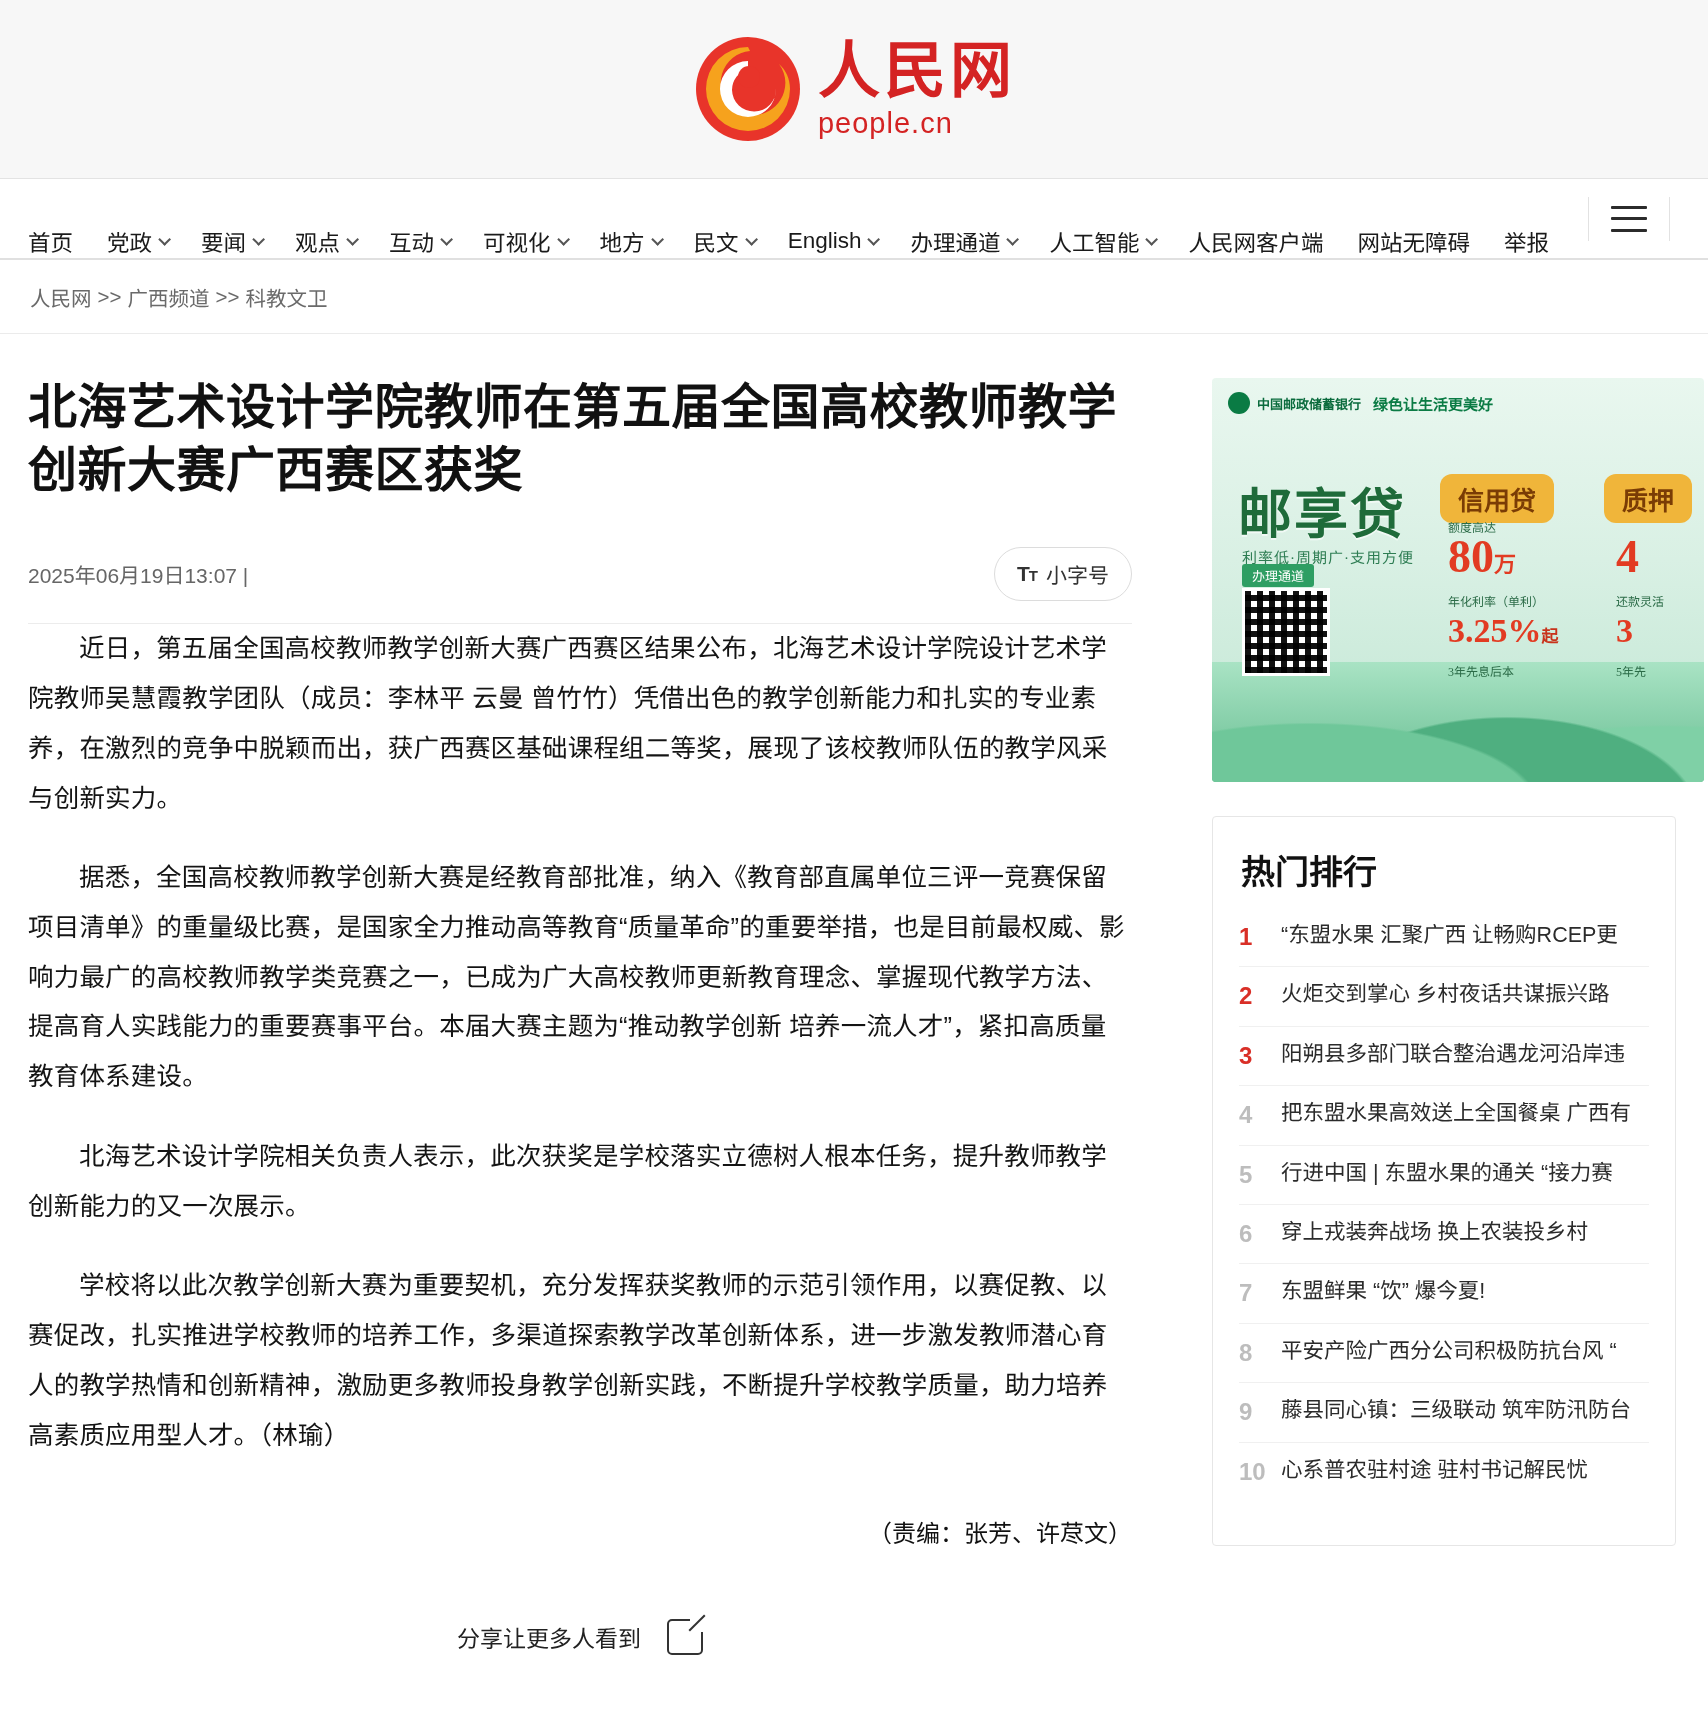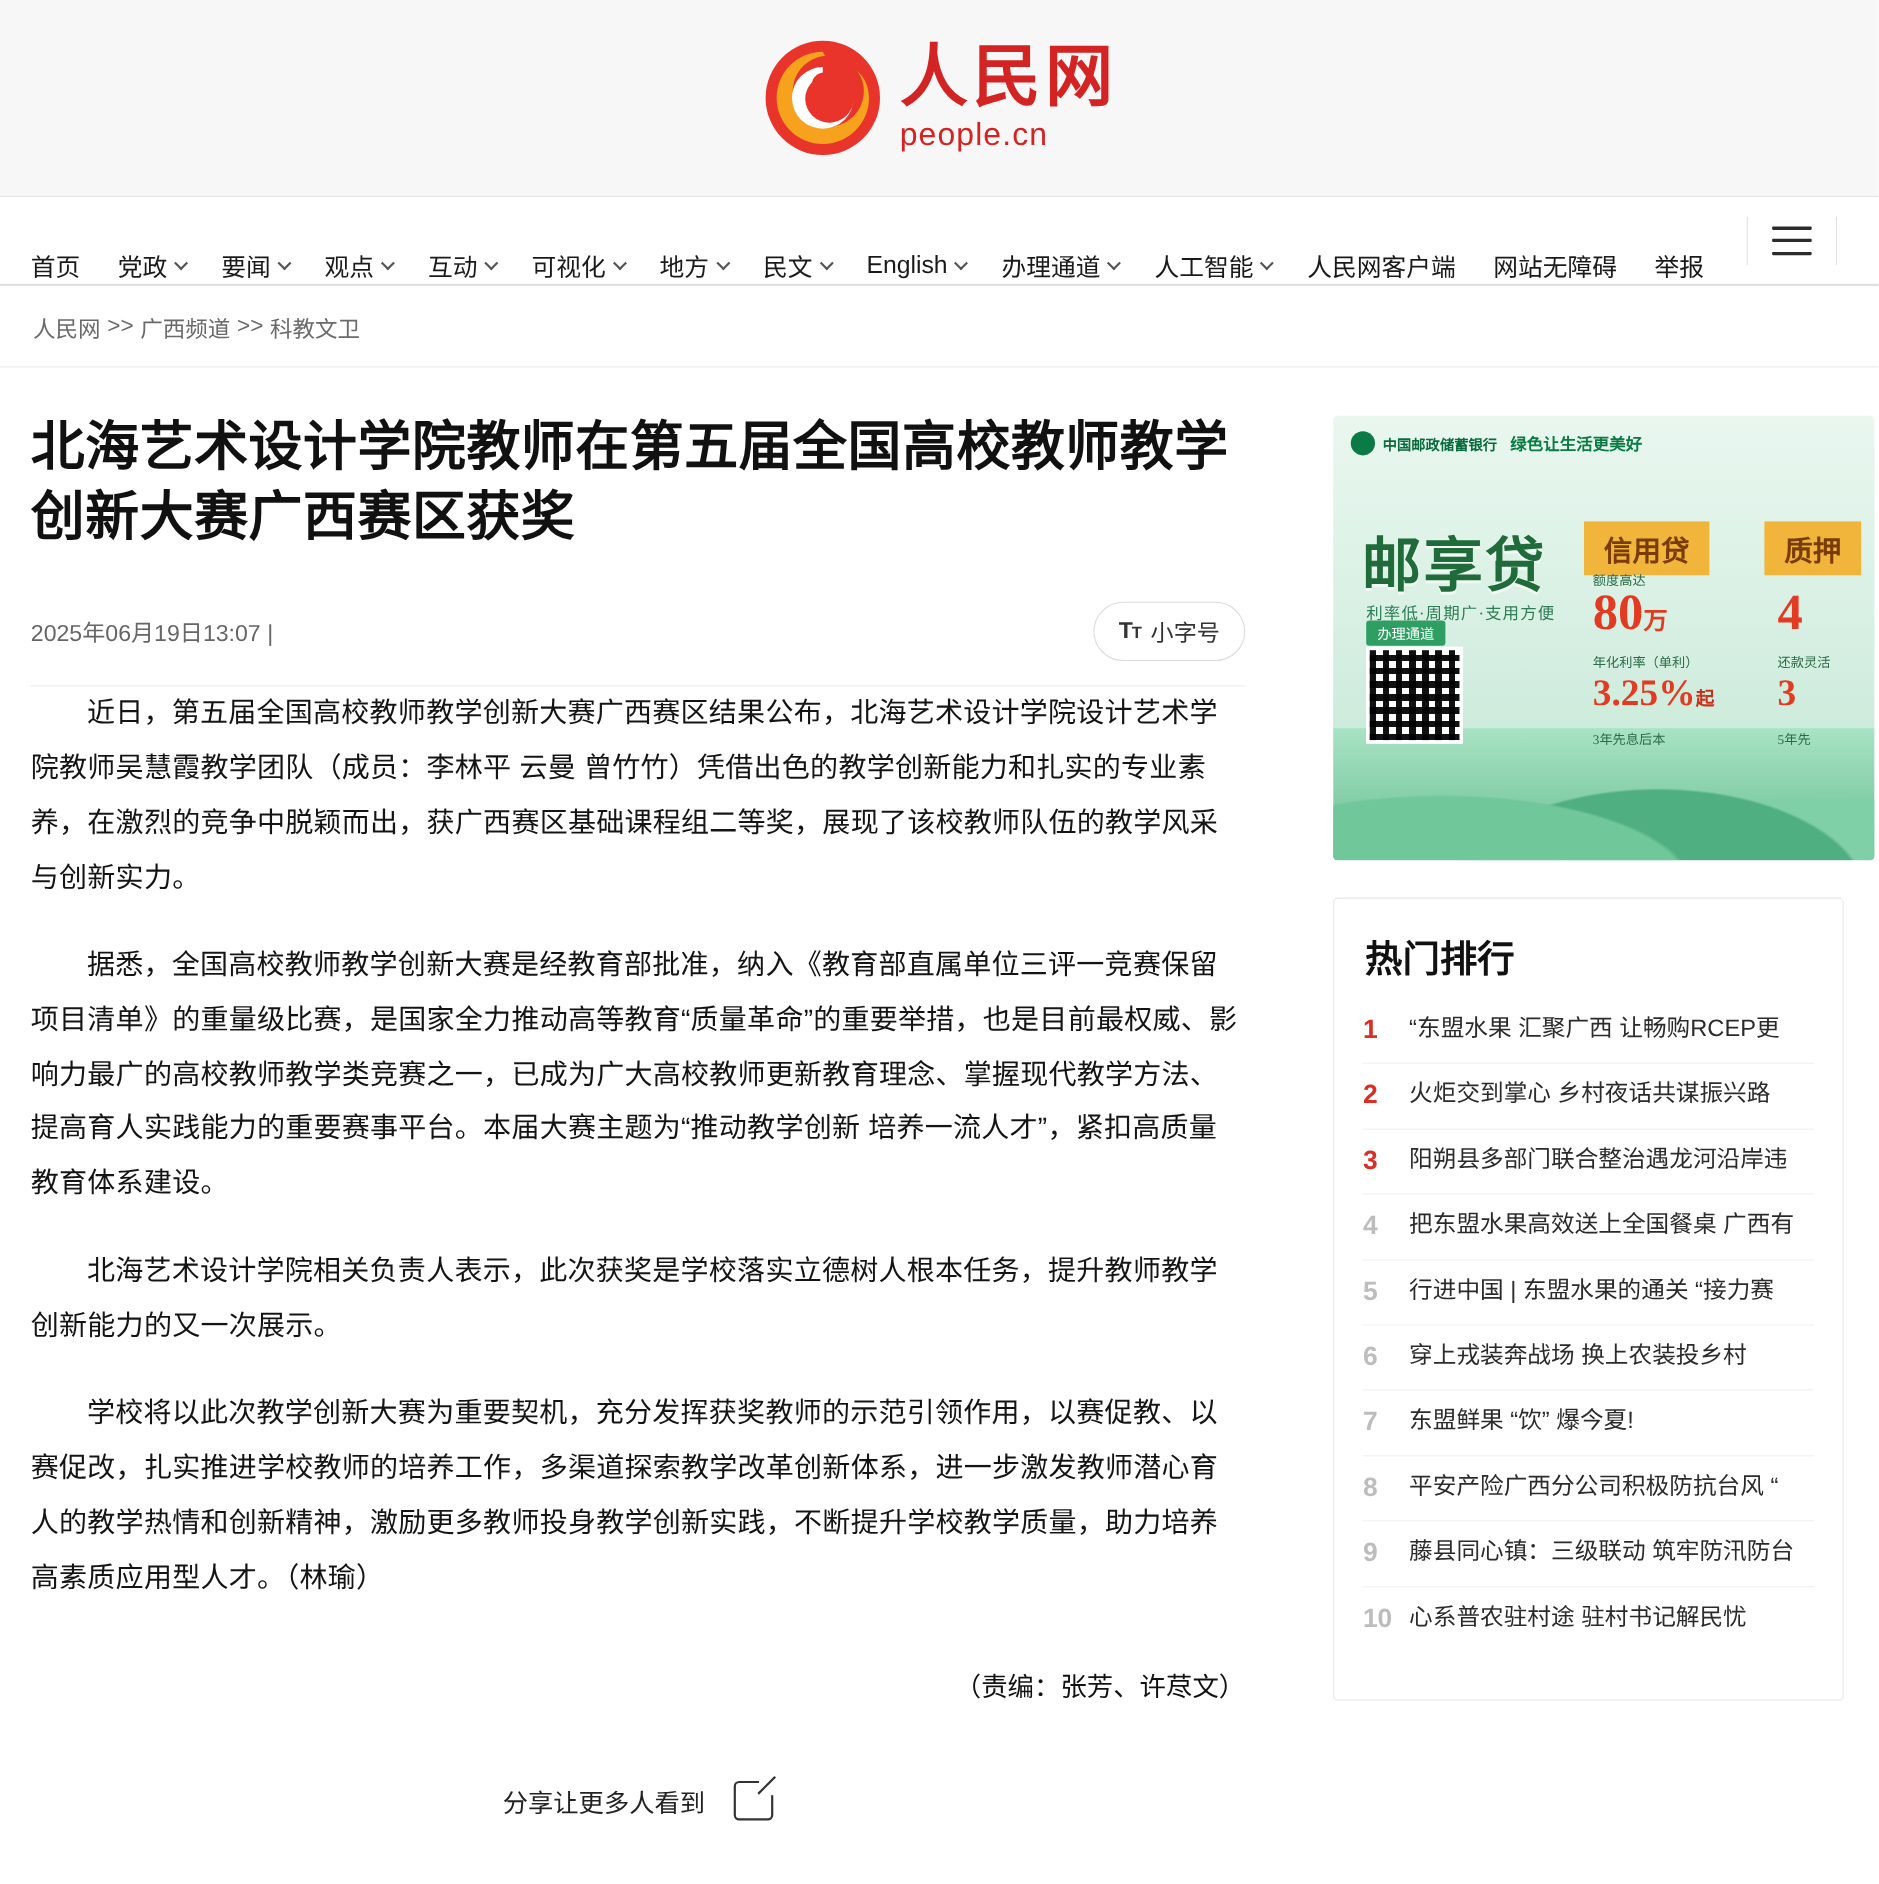--- a/index.html
+++ b/index.html
@@ -177,21 +177,21 @@
     text-shadow: 0 2px 0 rgba(255,255,255,.6);
   }
   .ad-sub {
     position: absolute; left: 30px; top: 168px;
     font-size: 15px; color: #2e7d53; letter-spacing: 1px;
   }
   .ad-pill {
     position: absolute; top: 96px; left: 228px;
     background: #f0b53a; color: #7a3c05;
     font-size: 26px; font-weight: bold;
-    padding: 6px 18px; border-radius: 0;
+    padding: 6px 18px; border-radius: 12px;
   }
   .ad-pill2 { left: 392px; }
   .ad-amount {
     position: absolute; left: 236px; top: 152px;
     color: #e23b22; font-weight: bold; font-size: 46px;
   }
   .ad-amount small { font-size: 22px; }
   .ad-amount2 { left: 404px; }
   .ad-rate {
     position: absolute; left: 236px; top: 234px;

